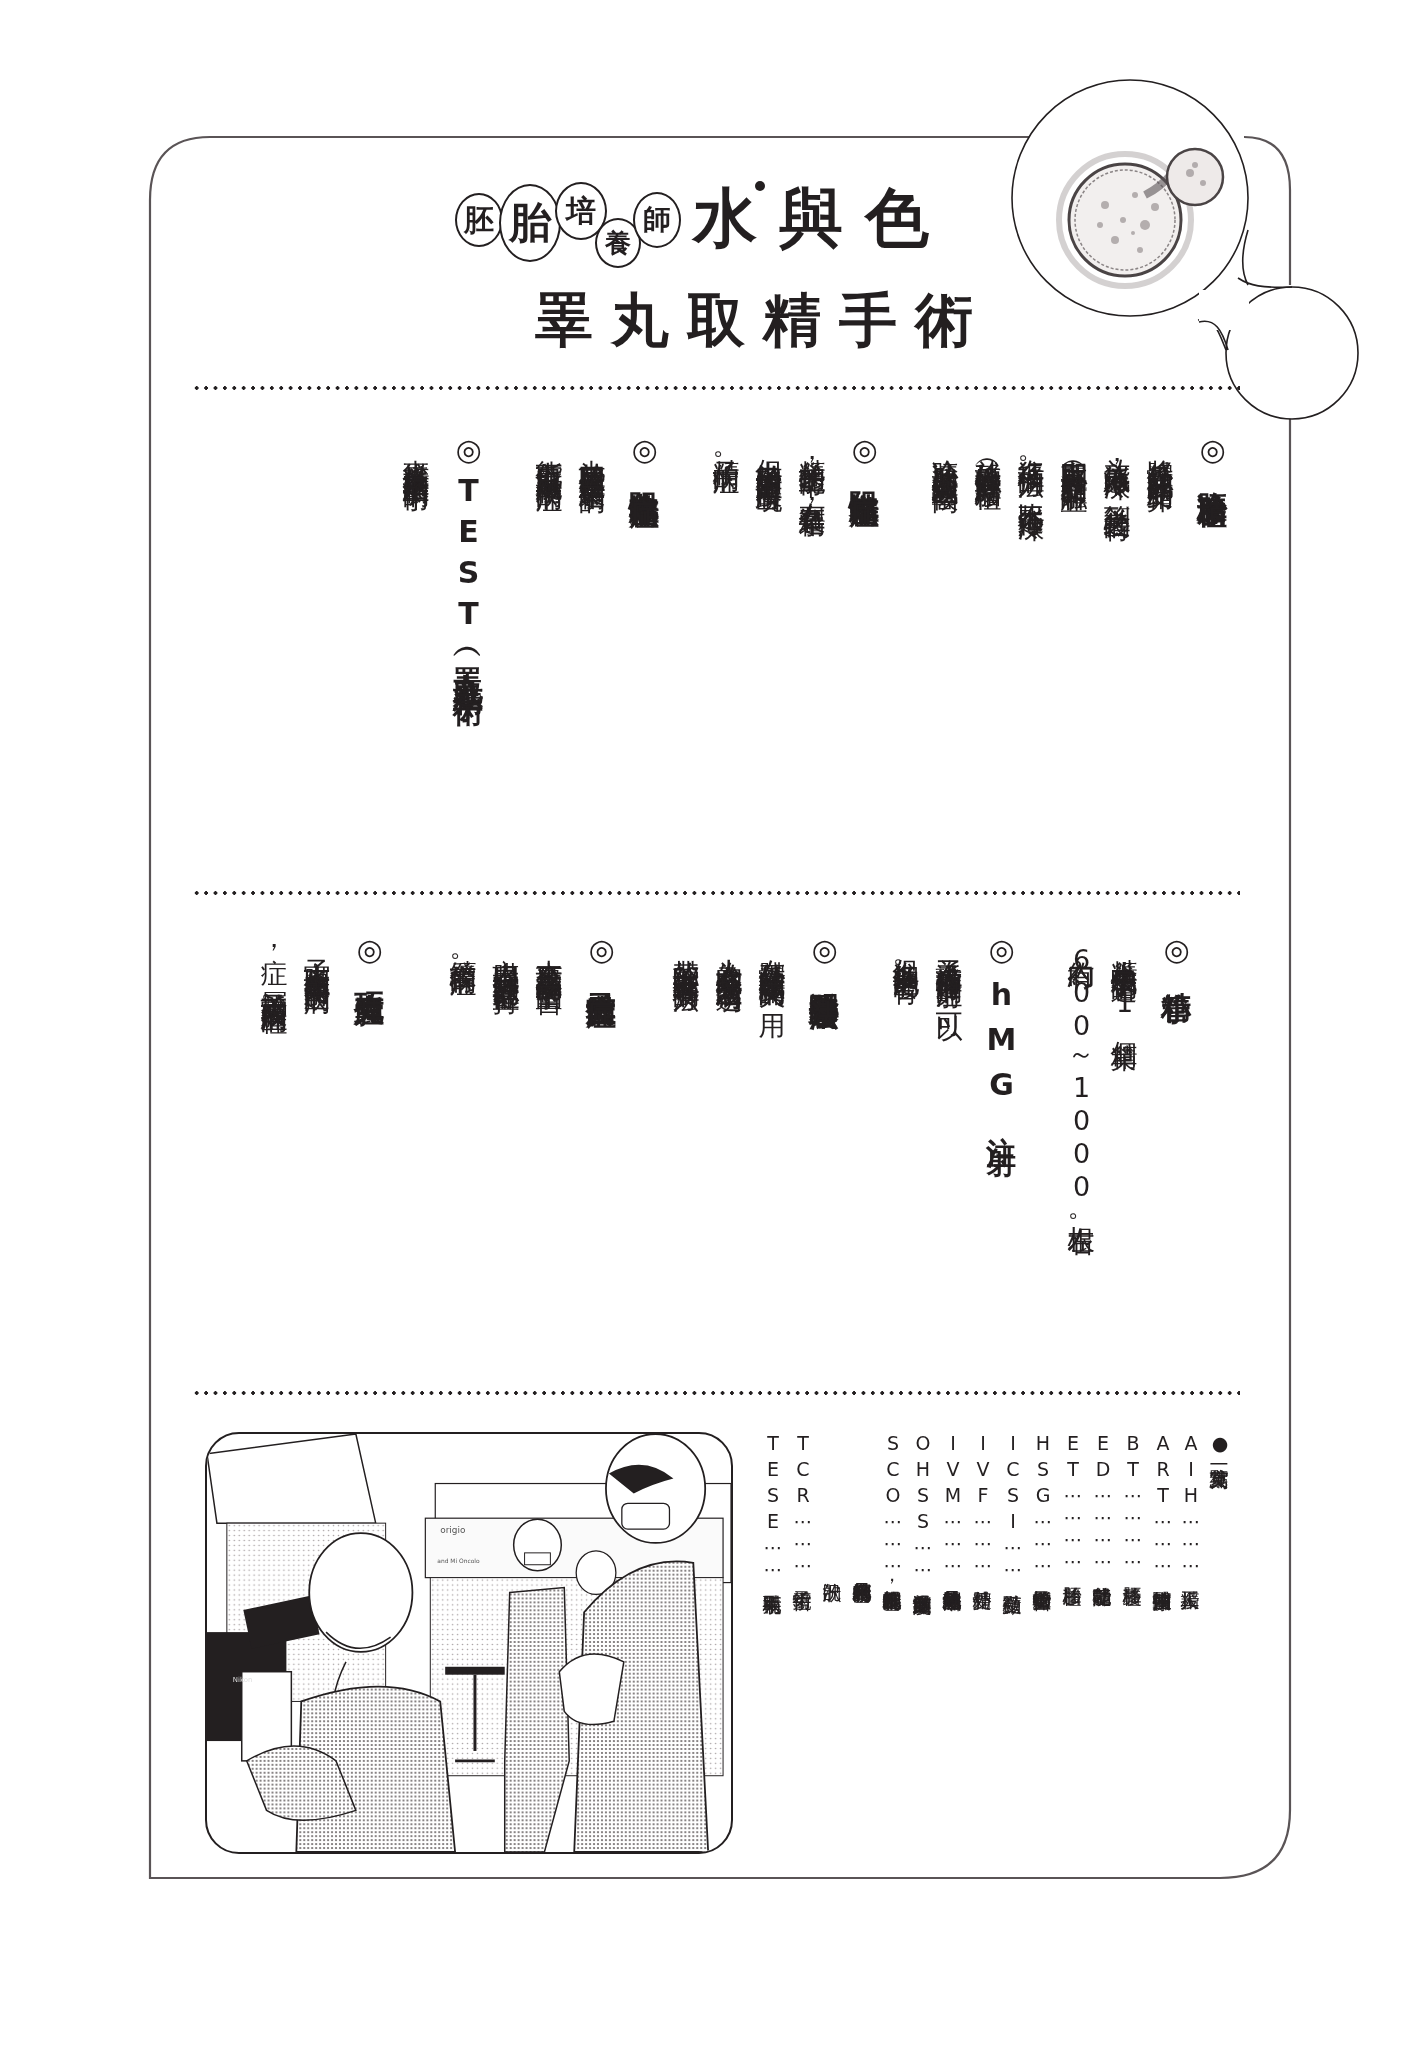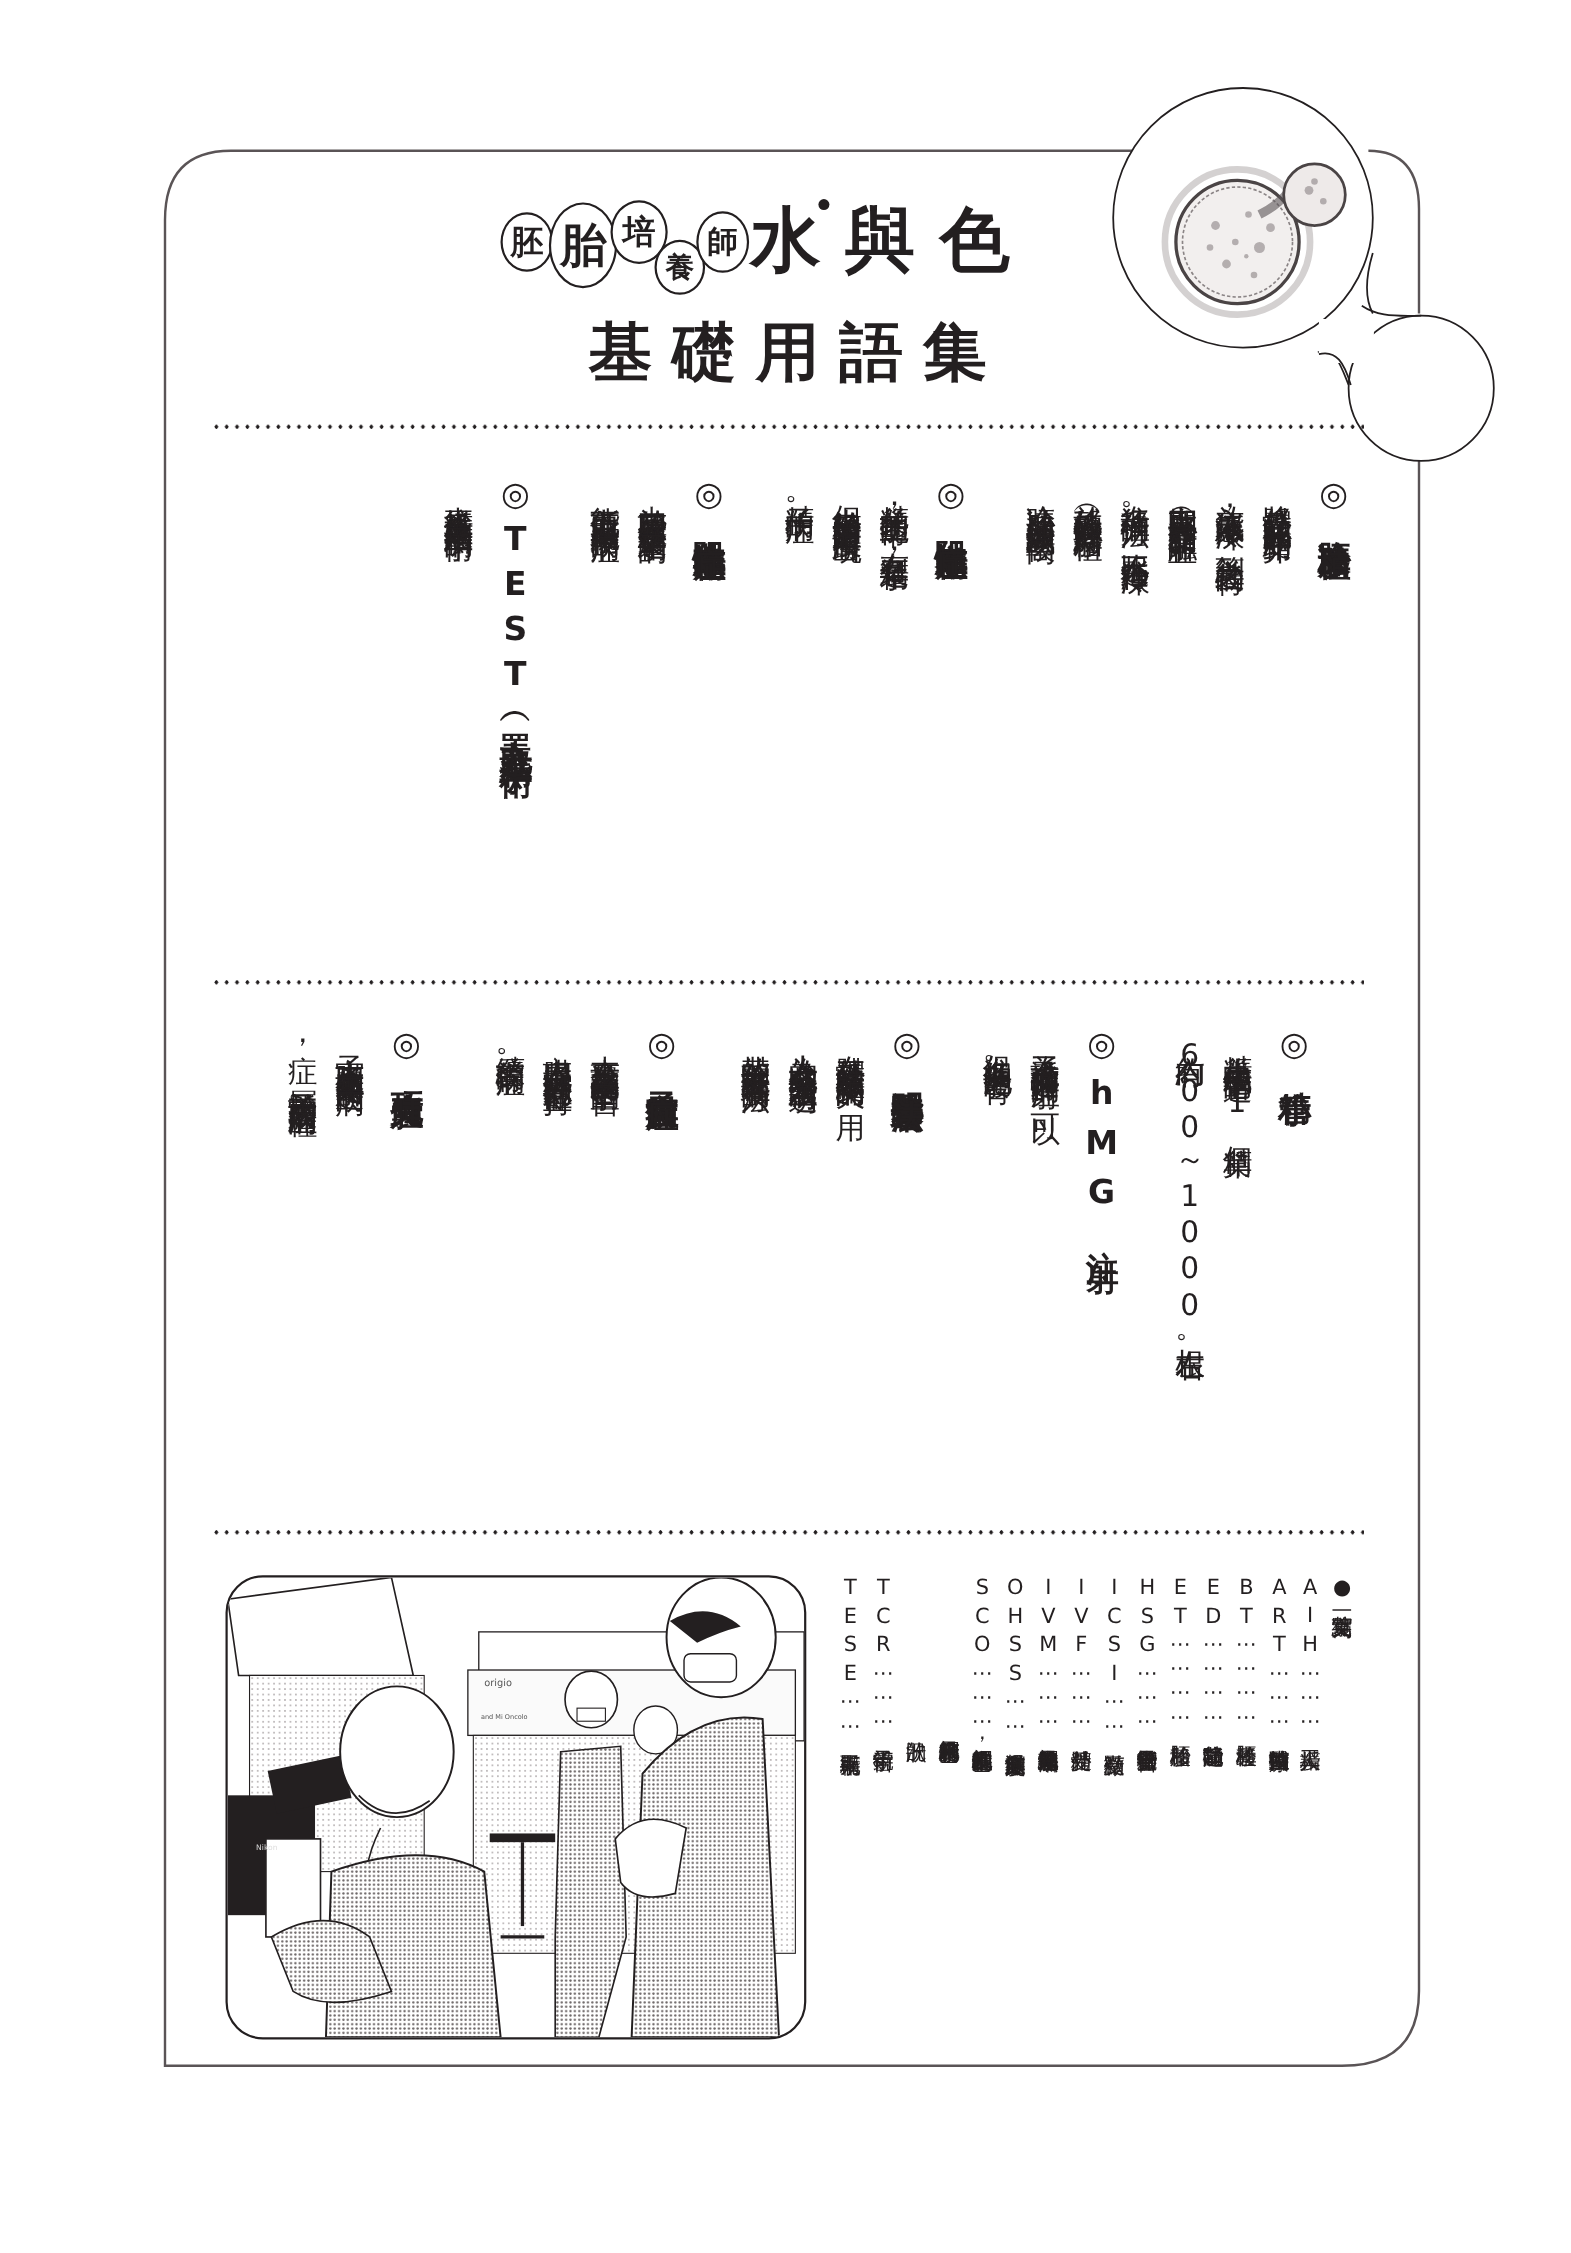--- a/index.html
+++ b/index.html
@@ -13,21 +13,21 @@
   .embryo-svg { position: absolute; left: 1045px; top: 125px; width: 200px; height: 175px; }
 
   
   .title-row { position: absolute; left: 455px; top: 168px; height: 100px; display: flex; align-items: center; }
   .title-circle { display: inline-flex; align-items: center; justify-content: center; border: 2px solid #231f20; border-radius: 50%; font-family: "DejaVu Serif", "Liberation Serif", serif; font-weight: bold; color: #231f20; background: #fff; }
   .tc1 { width: 48px; height: 54px; font-size: 30px; margin-top: 4px; }
   .tc2 { width: 62px; height: 78px; font-size: 42px; margin-left: -4px; margin-top: 10px; }
   .tc3 { width: 52px; height: 58px; font-size: 30px; margin-left: -6px; margin-top: -14px; }
   .tc4 { width: 46px; height: 50px; font-size: 26px; margin-left: -12px; margin-top: 50px; }
   .tc5 { width: 48px; height: 56px; font-size: 28px; margin-left: -8px; margin-top: 4px; }
-  .title-big { font-family: "DejaVu Sans", sans-serif; font-weight: bold; font-size: 64px; color: #231f20; letter-spacing: 22px; margin-left: 1px; position: relative; }
+  .title-big { font-family: "DejaVu Sans", sans-serif; font-weight: bold; font-size: 64px; color: #231f20; letter-spacing: 22px; margin-left: 12px; position: relative; }
   .title-dot { position: absolute; left: 62px; top: 6px; width: 10px; height: 10px; border-radius: 50%; background: #231f20; }
   .subtitle { position: absolute; left: 535px; top: 282px; font-weight: bold; font-size: 58px; letter-spacing: 18px; color: #231f20; }
 
   
   .divider { position: absolute; left: 192px; width: 1048px; height: 4px;
     background-image: radial-gradient(circle, #231f20 1.6px, transparent 1.9px);
     background-size: 9.4px 4px; background-repeat: repeat-x; }
 
   
   .vcol { position: absolute; writing-mode: vertical-rl; text-orientation: upright; }
@@ -93,21 +93,21 @@
   <span class="title-circle tc1">胚</span>
   <span class="title-circle tc2">胎</span>
   <span class="title-circle tc3">培</span>
   <span class="title-circle tc4">養</span>
   <span class="title-circle tc5">師</span>
   <span class="title-big">
     <span>水與色</span>
     <span class="title-dot"></span>
   </span>
 </div>
-<div class="subtitle">基礎用語集</div>
+<div class="subtitle">睪丸取精手術</div>
 
 <div class="divider" style="top:386px;"></div>
 <div class="divider" style="top:891px;"></div>
 <div class="divider" style="top:1391px;"></div>
 
 <div class="vcol entry-title" style="left:1186px; top:432px;">◎冷凍胚胎移植</div>
 <div class="vcol entry-body" style="left:1140px; top:438px;">將體外受精完成的胚胎（受精卵）</div>
 <div class="vcol entry-body" style="left:1097px; top:438px;">放入液態氮中冷凍，等到之後的特</div>
 <div class="vcol entry-body" style="left:1054px; top:438px;">定期間再將胚胎（受精卵）融解並</div>
 <div class="vcol entry-body" style="left:1011px; top:438px;">進行移植的方法。比起不進行冷凍</div>

